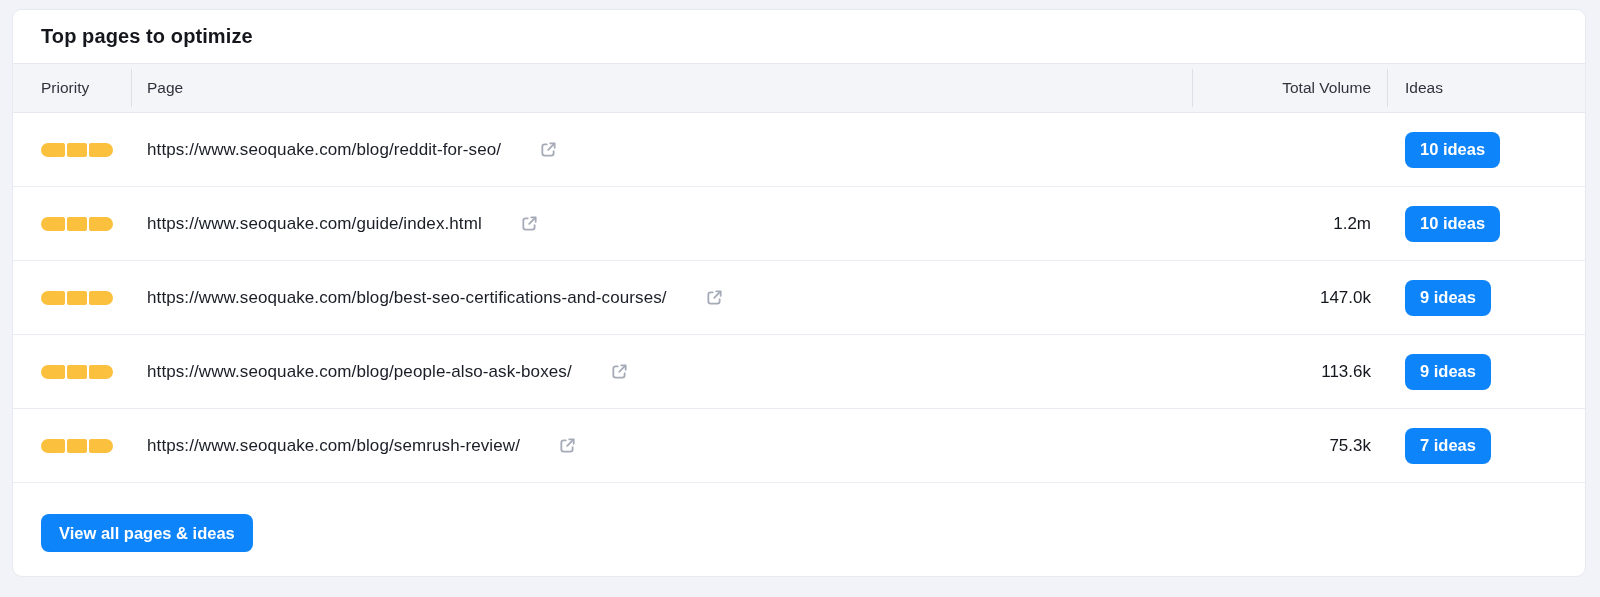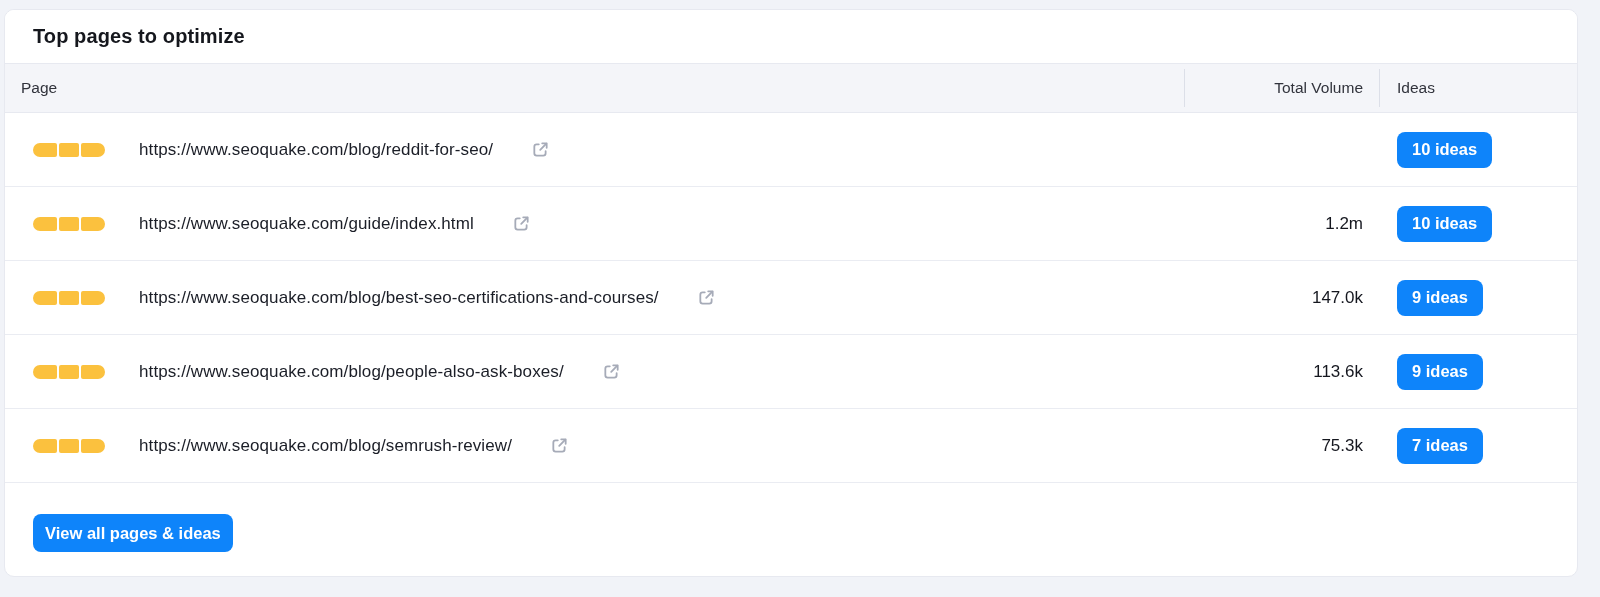--- a/index.html
+++ b/index.html
@@ -4,21 +4,21 @@
 <style>
   * { margin: 0; padding: 0; box-sizing: border-box; }
   html, body {
     width: 1600px; height: 597px;
     background: #f1f3f8;
     font-family: "Liberation Sans", sans-serif;
     overflow: hidden;
   }
   .card {
     position: absolute;
-    left: 4px; top: 9px;
+    left: 12px; top: 9px;
     width: 1574px; height: 568px;
     background: #ffffff;
     border: 1px solid #e7e9f0;
     border-radius: 10px;
     overflow: hidden;
   }
   .card-header {
     height: 53px;
     display: flex;
     align-items: center;
@@ -109,41 +109,42 @@
     font-weight: 700;
     cursor: pointer;
   }
   .card-footer {
     padding: 31px 0 0 28px;
   }
   .cta {
     display: inline-flex;
     align-items: center;
     height: 38px;
-    padding: 0 12px;
+    padding: 0 18px;
     border: none;
     border-radius: 8px;
     background: var(--accent-blue, #0e84fa);
     color: #ffffff;
     font-family: "Liberation Sans", sans-serif;
     font-size: 16.5px;
     font-weight: 700;
     cursor: pointer;
   }
 </style>
 </head>
 <body>
 
 <div class="card">
 
   <div class="card-header">
     <div class="card-title">Top pages to optimize</div>
   </div>
 
   <div class="thead">
+    <div class="th col-priority">Priority</div>
     <div class="th col-page">Page</div>
     <div class="th col-volume">Total Volume</div>
     <div class="th col-ideas">Ideas</div>
   </div>
 
   <div class="trow">
     <div class="td col-priority">
       <div class="priority-bar">
         <span class="seg s1"></span>
           <span class="seg s2"></span>

